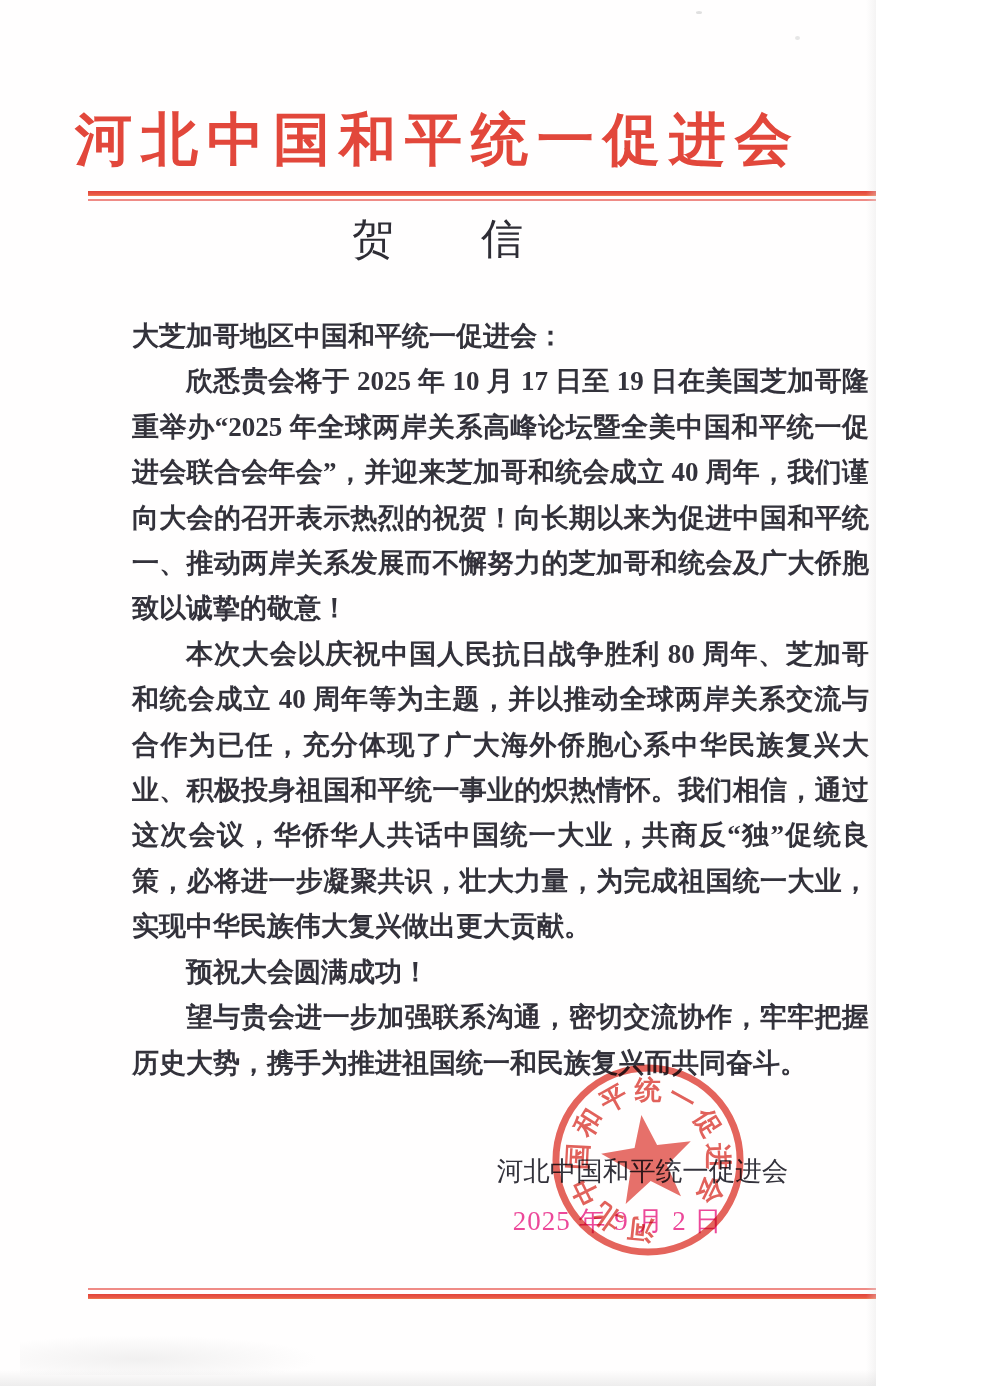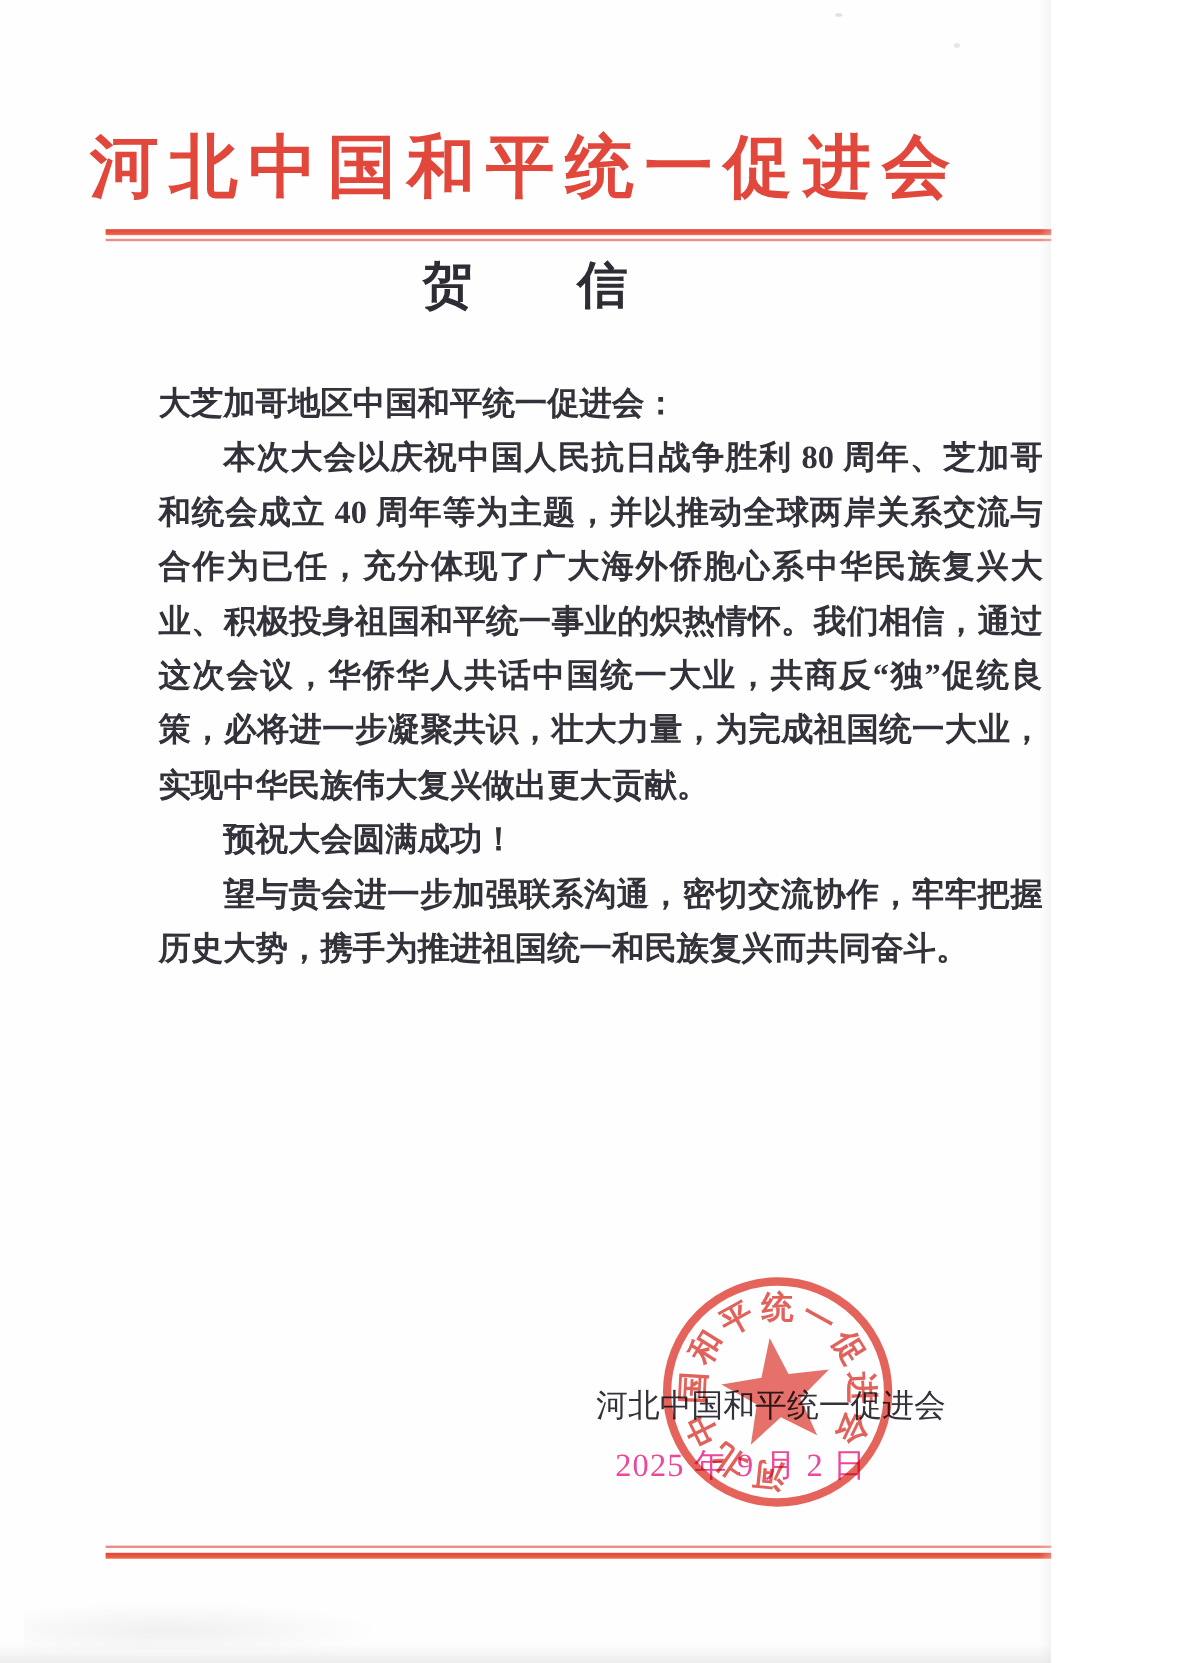--- a/index.html
+++ b/index.html
@@ -21,21 +21,21 @@
   .rule-thick{height:5px;background:linear-gradient(180deg,#e2443a 0%,#e95a47 70%,#f0814f 100%);}
   .rule-thin{height:2px;background:#ef8b86;}
   .hdr-thick{top:191px;}
   .hdr-thin{top:199px;}
   .ftr-thin{top:1288px;}
   .ftr-thick{top:1294px;}
   
   .letter-title{
     position:absolute;top:215px;left:0;right:0;margin:0;
     text-align:center;font-size:42px;line-height:48px;
-    font-weight:bold;color:#2e2d35;white-space:pre;letter-spacing:1px;
+    font-weight:normal;color:#2e2d35;white-space:pre;letter-spacing:1px;
   }
   
   .body-block{
     position:absolute;top:314px;left:132px;width:737px;
     color:#33323b;font-size:27px;line-height:45.4px;
     text-align:justify;text-justify:inter-character;
   }
   .body-block p{margin:0;font-weight:bold;}
   .body-block p.indent{text-indent:2em;}
   .body-block p.gap{margin-top:0;}
@@ -82,20 +82,21 @@
 <div class="page">
 
   <h1 class="org-title">河北中国和平统一促进会</h1>
   <div class="rule rule-thick hdr-thick"></div>
   <div class="rule rule-thin hdr-thin"></div>
 
   <h2 class="letter-title">贺　　信</h2>
 
   <div class="body-block">
     <p>大芝加哥地区中国和平统一促进会：</p>
+    <p class="indent">欣悉贵会将于 2025 年 10 月 17 日至 19 日在美国芝加哥隆重举办“2025 年全球两岸关系高峰论坛暨全美中国和平统一促进会联合会年会”，并迎来芝加哥和统会成立 40 周年，我们谨向大会的召开表示热烈的祝贺！向长期以来为促进中国和平统一、推动两岸关系发展而不懈努力的芝加哥和统会及广大侨胞致以诚挚的敬意！</p>
     <p class="indent gap">本次大会以庆祝中国人民抗日战争胜利 80 周年、芝加哥和统会成立 40 周年等为主题，并以推动全球两岸关系交流与合作为已任，充分体现了广大海外侨胞心系中华民族复兴大业、积极投身祖国和平统一事业的炽热情怀。我们相信，通过这次会议，华侨华人共话中国统一大业，共商反“独”促统良策，必将进一步凝聚共识，壮大力量，为完成祖国统一大业，实现中华民族伟大复兴做出更大贡献。</p>
     <p class="indent">预祝大会圆满成功！</p>
     <p class="indent gap">望与贵会进一步加强联系沟通，密切交流协作，牢牢把握历史大势，携手为推进祖国统一和民族复兴而共同奋斗。</p>
   </div>
 
   <p class="signature">河北中国和平统一促进会</p>
   <p class="date-line">2025 年 9 月 2 日</p>
 
   <svg class="seal" viewBox="0 0 200 200" aria-hidden="true">
     <circle cx="100" cy="100" r="93" fill="none" stroke="#e0483f" stroke-width="7"></circle>

